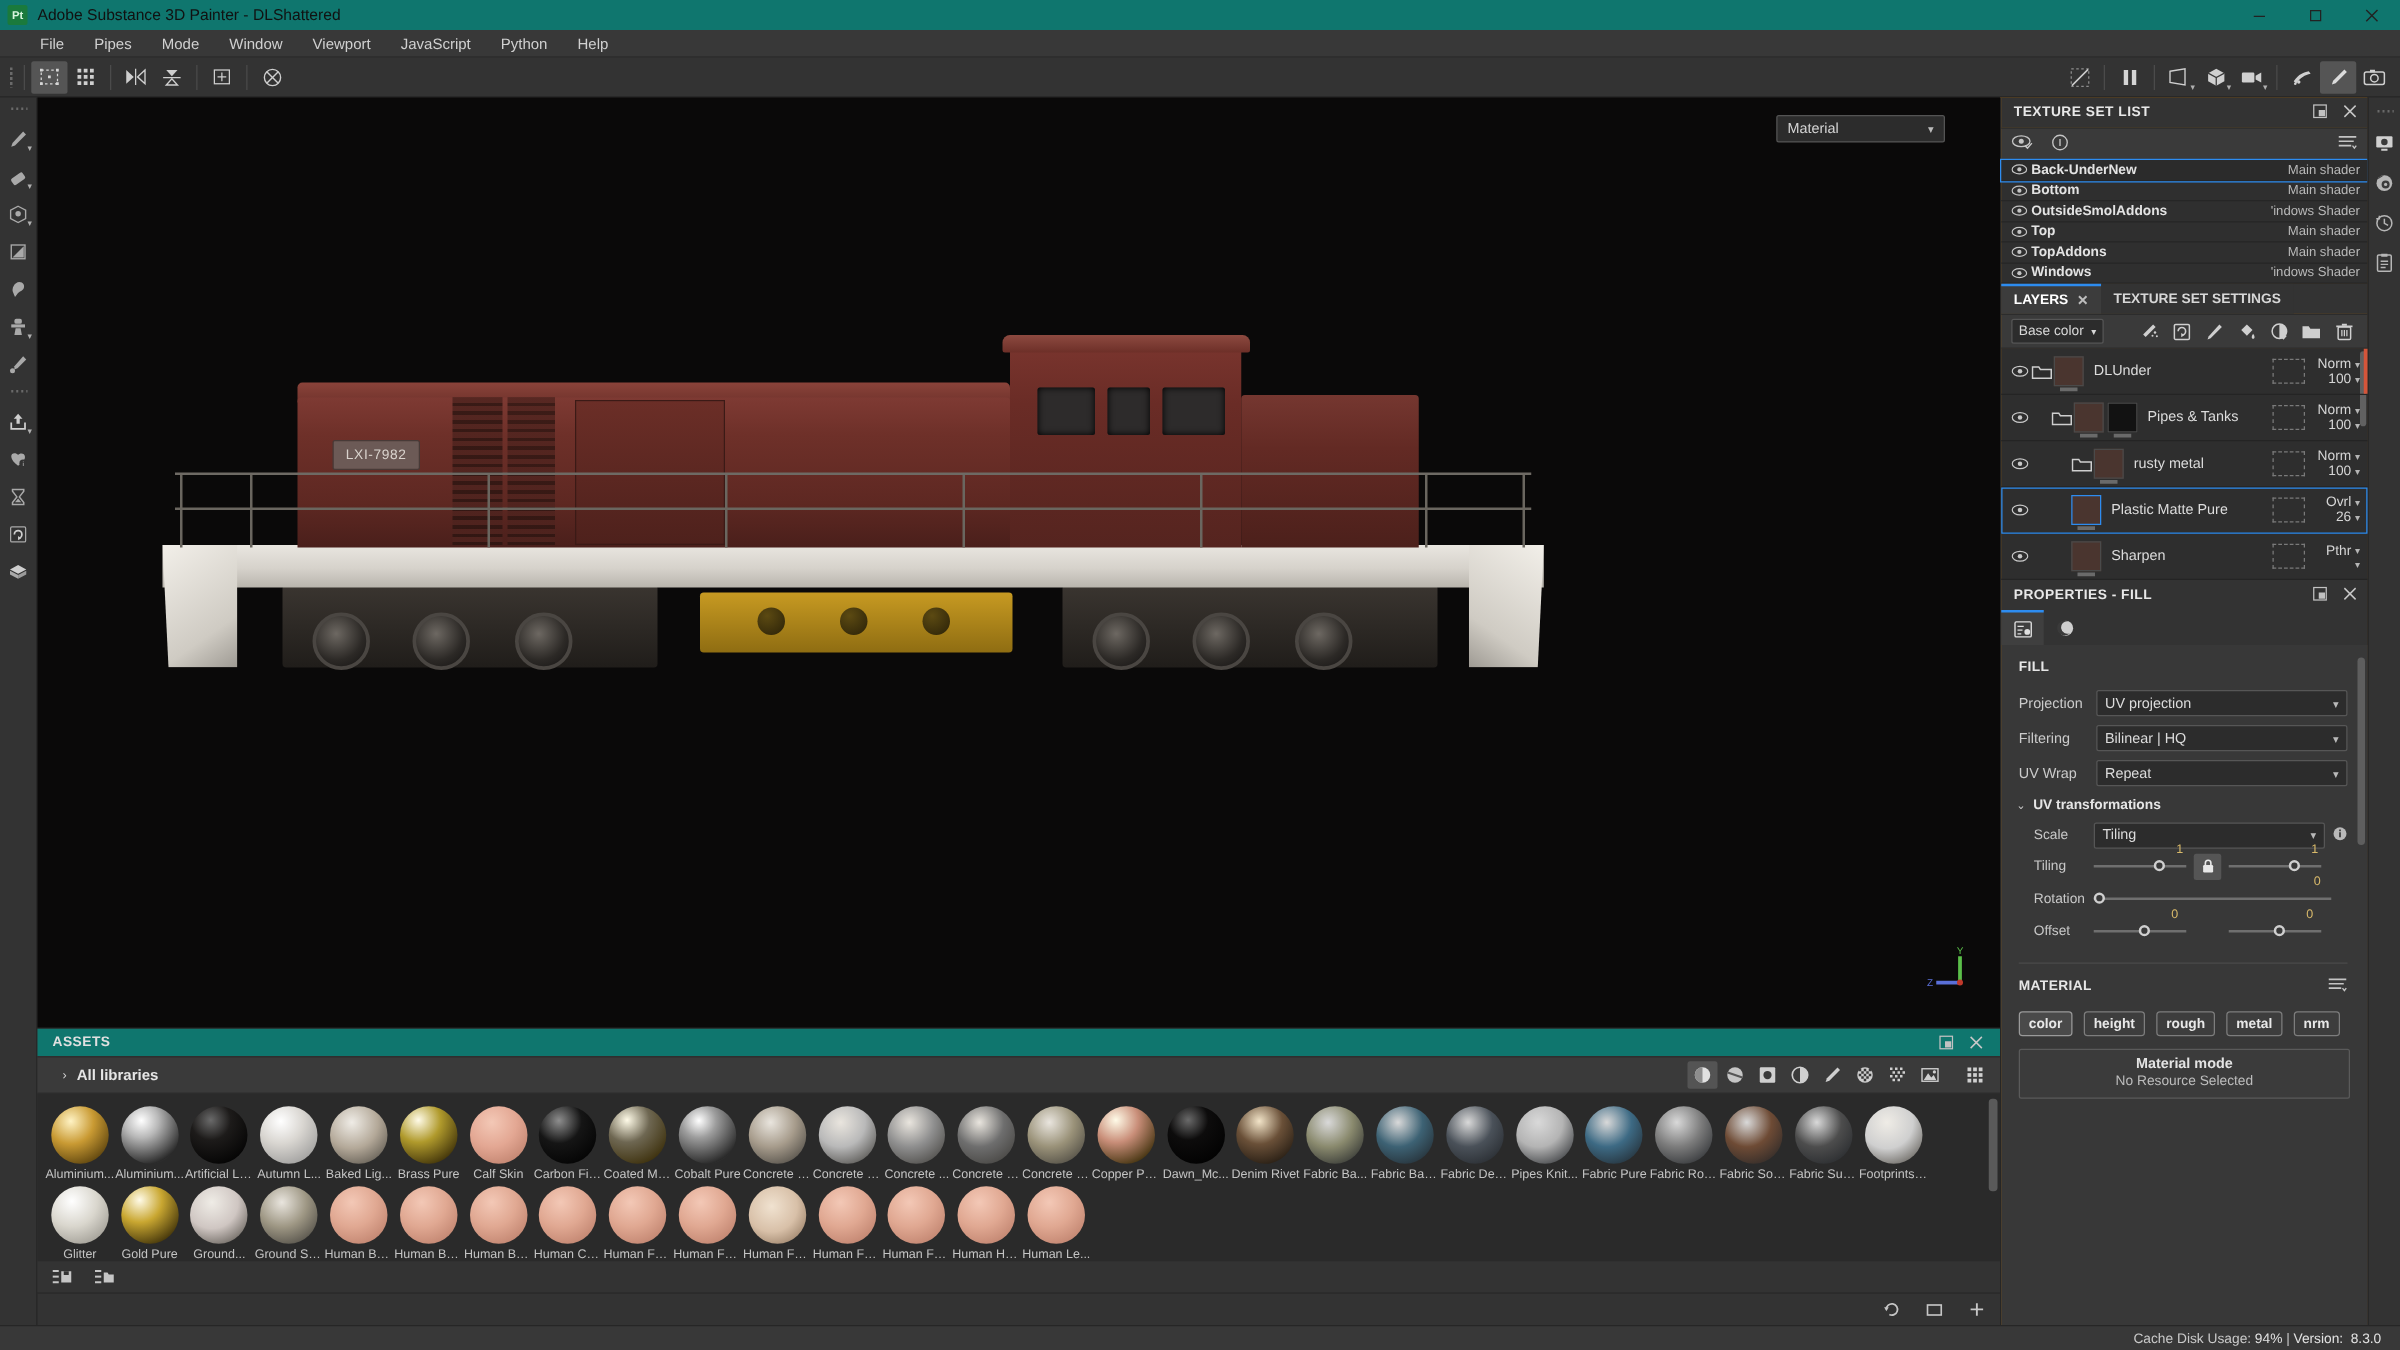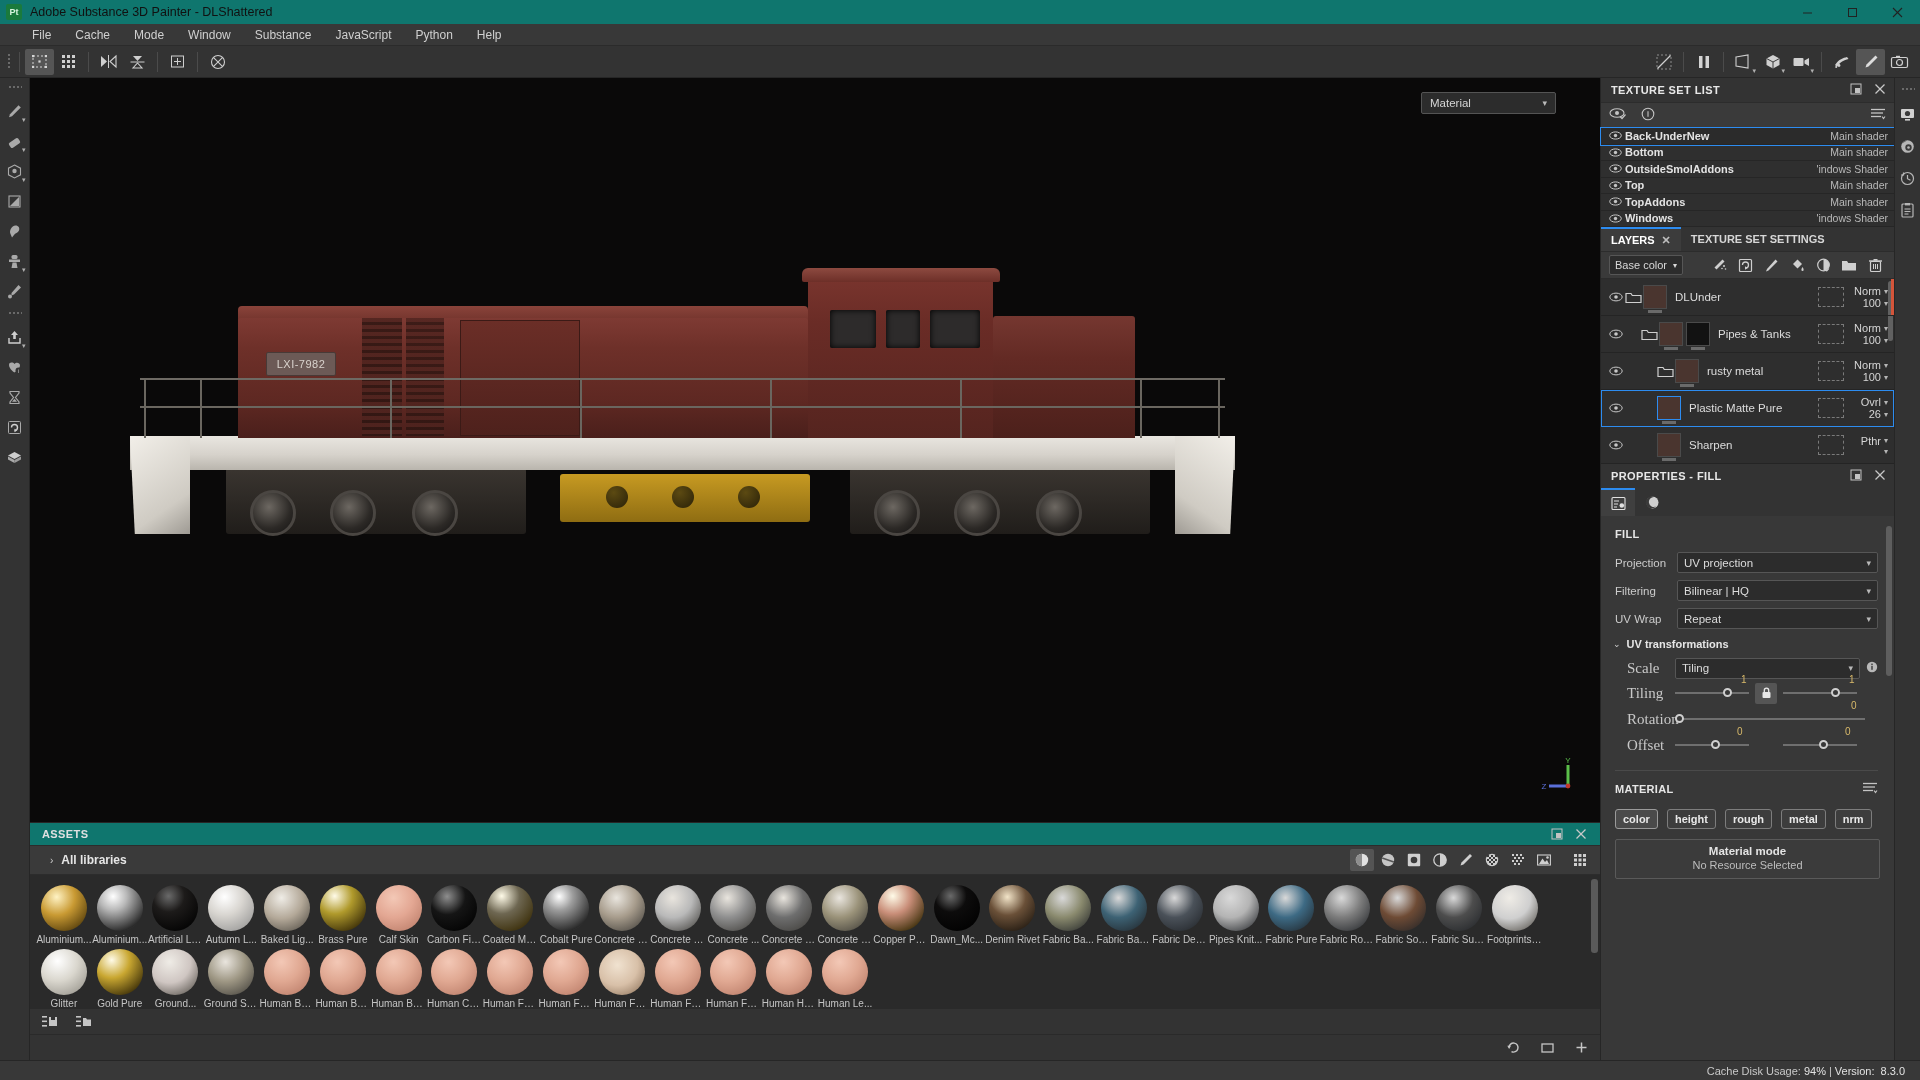--- a/index.html
+++ b/index.html
@@ -327,21 +327,21 @@
   .prop-row { display: flex; align-items: center; padding: 0 16px 0 14px; height: 25px; margin-bottom: 3px; }
   .prop-label { width: 62px; font-size: 11.5px; color: #cbcbcb; flex: none; }
   .prop-select {
     flex: 1; height: 21px; background: #2c2c2c; border: 1px solid #565656; border-radius: 2px;
     display: flex; align-items: center; padding: 0 6px; font-size: 11.5px; color: #dcdcdc;
   }
   .prop-select .chev { margin-left: auto; font-size: 9px; color: #b9b9b9; }
   .group-head { display:flex; align-items:center; gap:6px; padding: 4px 0 6px 12px; }
   .group-head .gt { font-size: 11px; font-weight: bold; color: #e6e6e6; }
   .sub-row { display:flex; align-items:center; padding: 0 16px 0 26px; height: 24px; }
-  .sub-label { width: 48px; font-size: 15px; color: #c8c8c8; flex:none;font-family:Liberation Serif, serif; }
+  .sub-label { width: 48px; font-size: 11px; color: #c8c8c8; flex:none; }
   .slider { position: relative; height: 20px; display:flex; align-items:center; }
   .slider .track { height: 2px; background: #6f6f6f; width: 100%; }
   .slider .knob {
     position:absolute; width: 9px; height: 9px; border-radius: 50%;
     border: 2px solid #cfcfcf; background: #383838; top: 5px;
   }
   .slider .val {
     position: absolute; top: -9px; font-size: 10px; color: #d8b96a;
   }
   .lock-btn {
@@ -410,24 +410,24 @@
         <svg width="11" height="11" viewBox="0 0 11 11">
             <line x1="1" y1="1" x2="10" y2="10" stroke="#222" stroke-width="1.1"></line>
             <line x1="10" y1="1" x2="1" y2="10" stroke="#222" stroke-width="1.1"></line>
           </svg>
       </div>
     </div>
   </div>
 
   <div class="menubar">
     <div class="menu-item">File</div>
-    <div class="menu-item">Cache</div>
+    <div class="menu-item">Pipes</div>
     <div class="menu-item">Mode</div>
     <div class="menu-item">Window</div>
-    <div class="menu-item">Substance</div>
+    <div class="menu-item">Viewport</div>
     <div class="menu-item">JavaScript</div>
     <div class="menu-item">Python</div>
     <div class="menu-item">Help</div>
   </div>
 
   <div class="toolbar">
     <div class="tb-grip"></div>
     <div class="tb-sep"></div>
 
     <div class="tb-btn active">

